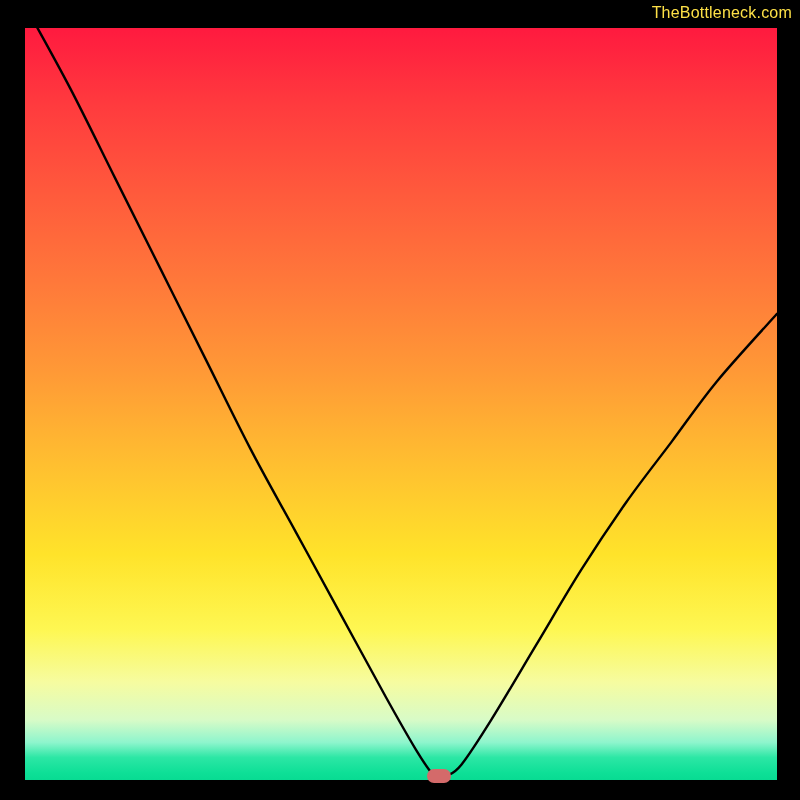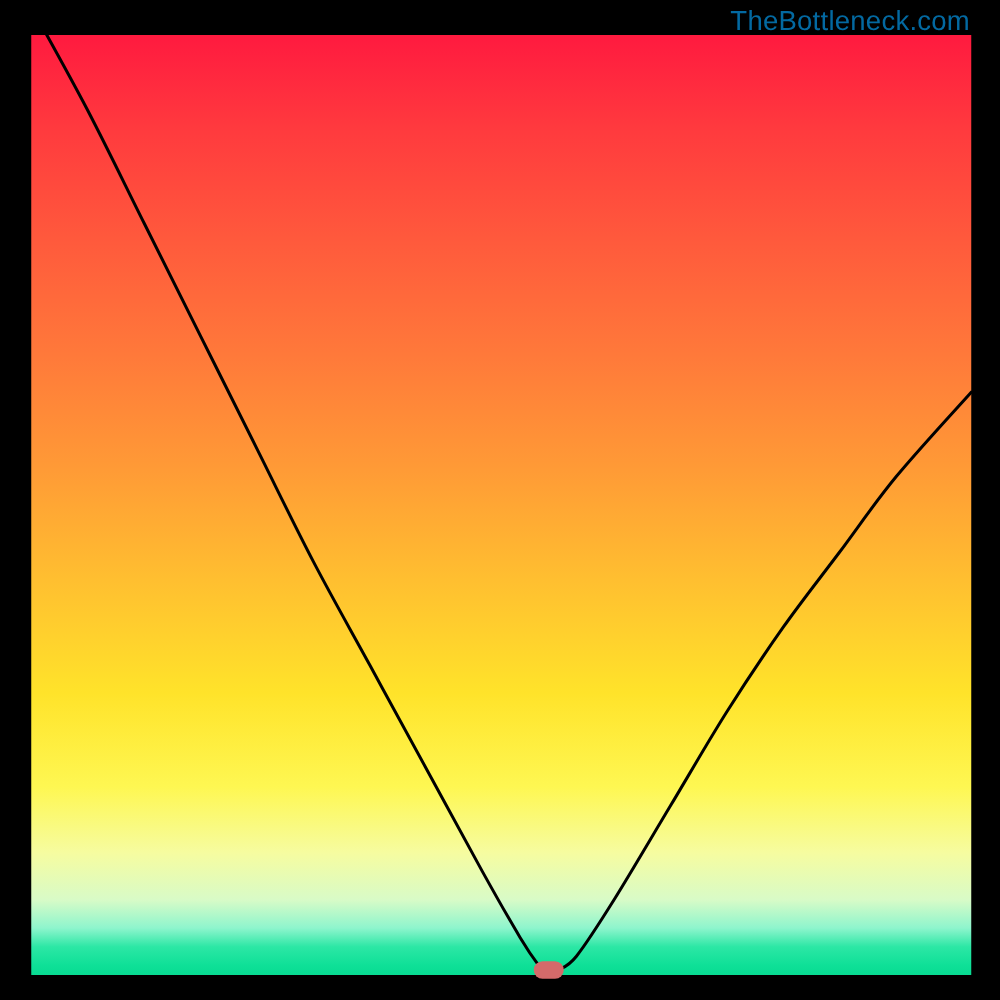--- a/index.html
+++ b/index.html
@@ -13,23 +13,23 @@
   }
   .container {
     position: relative;
     width: 800px;
     height: 800px;
     background: #000;
   }
   .watermark {
     position: absolute;
     top: 4px;
-    right: 24px;
-    color: #0369a1;
-    font-size: 22px;
+    right: 8px;
+    color: #fde047;
+    font-size: 16px;
     font-weight: 500;
     letter-spacing: 0.2px;
     user-select: none;
   }
   .plot {
     position: absolute;
     left: 25px;
     top: 28px;
     width: 752px;
     height: 752px;

